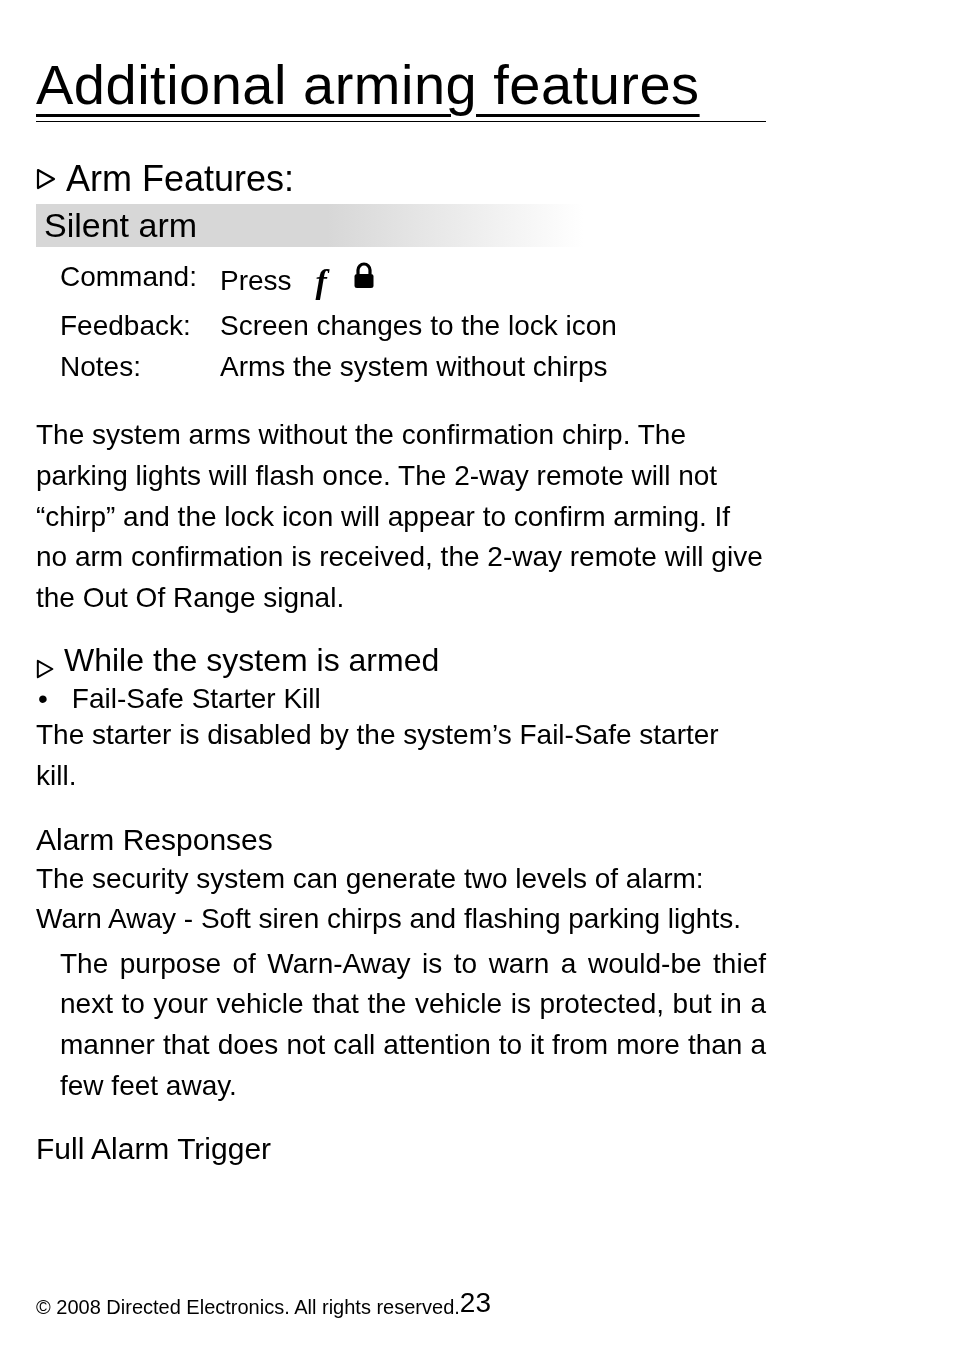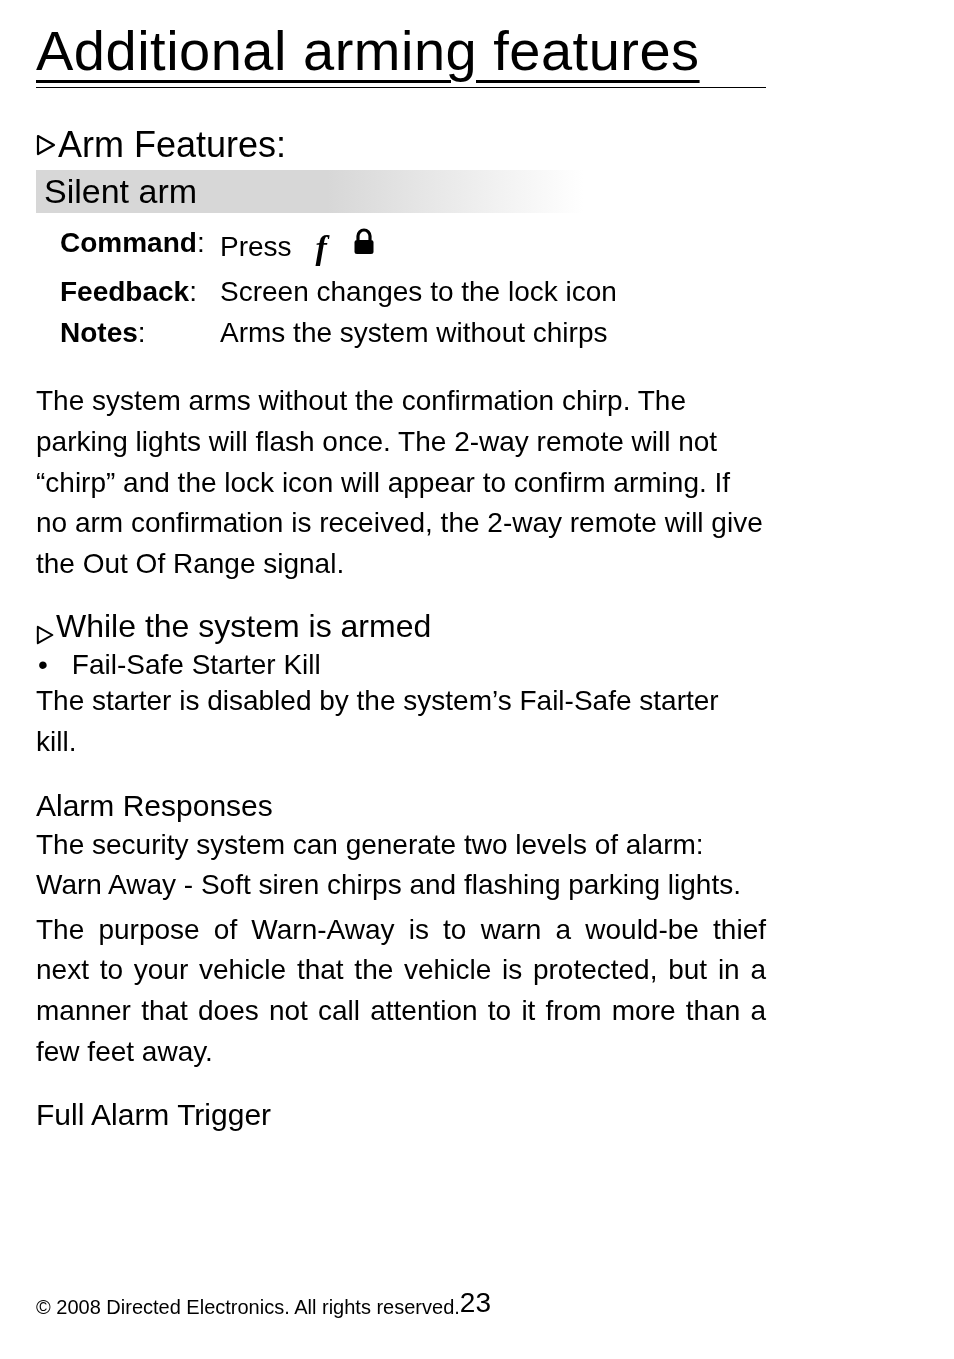--- a/index.html
+++ b/index.html
@@ -5,21 +5,21 @@
   @page { margin: 0; }
   html, body {
     margin: 0;
     padding: 0;
     background: #fff;
   }
   .page {
     width: 802px;
     height: 1359px;
     box-sizing: border-box;
-    padding: 18px 36px 40px 36px;
+    padding: 52px 36px 40px 36px;
     position: relative;
     font-family: "Futura", "Century Gothic", "Helvetica Neue", Arial, sans-serif;
     color: #000;
     font-weight: 300;
   }
   .title {
     font-size: 56px;
     font-weight: 400;
     border-bottom: 2px solid #000;
     text-decoration: underline;
@@ -36,20 +36,21 @@
   .title-wrap .title {
     border-bottom: none;
   }
   .arrow-head {
     font-size: 36px;
     font-weight: 400;
     margin-top: 4px;
     margin-bottom: 4px;
     display: flex;
     align-items: center;
+    gap: 8px;
     font-stretch: condensed;
   }
   .arrow-head .chev { font-size: 30px; line-height: 1; }
   .subhead-bar {
     font-size: 34px;
     font-weight: 300;
     padding: 2px 8px 2px 8px;
     background: linear-gradient(90deg, #d7d7d7 0%, #d7d7d7 40%, #ffffff 75%);
     margin-bottom: 10px;
     font-stretch: condensed;
@@ -59,21 +60,21 @@
   }
   .kv-row {
     display: flex;
     font-size: 28px;
     line-height: 1.45;
   }
   .kv-label {
     width: 160px;
     flex: 0 0 160px;
   }
-  .kv-label strong { font-weight: 700; text-align: center; }
+  .kv-label strong { font-weight: 400; text-align: center; }
   .kv-val {
     font-weight: 300;
     display: inline-flex;
     align-items: center;
     flex-wrap: wrap;
     gap: 20px;
   }
   .f-glyph {
     font-family: "Brush Script MT","Segoe Script","Comic Sans MS",cursive;
     font-style: italic;
@@ -113,20 +114,21 @@
   }
   .sec-head {
     font-size: 30px;
     font-weight: 400;
     margin-top: 10px;
     margin-bottom: 2px;
     font-stretch: condensed;
   }
   .just {
     text-align: justify;
+    margin-left: 24px;
   }
   .footer {
     position: absolute;
     bottom: 40px;
     left: 36px;
     right: 36px;
     display: flex;
     justify-content: flex-start;
     font-size: 20px;
     font-weight: 300;

